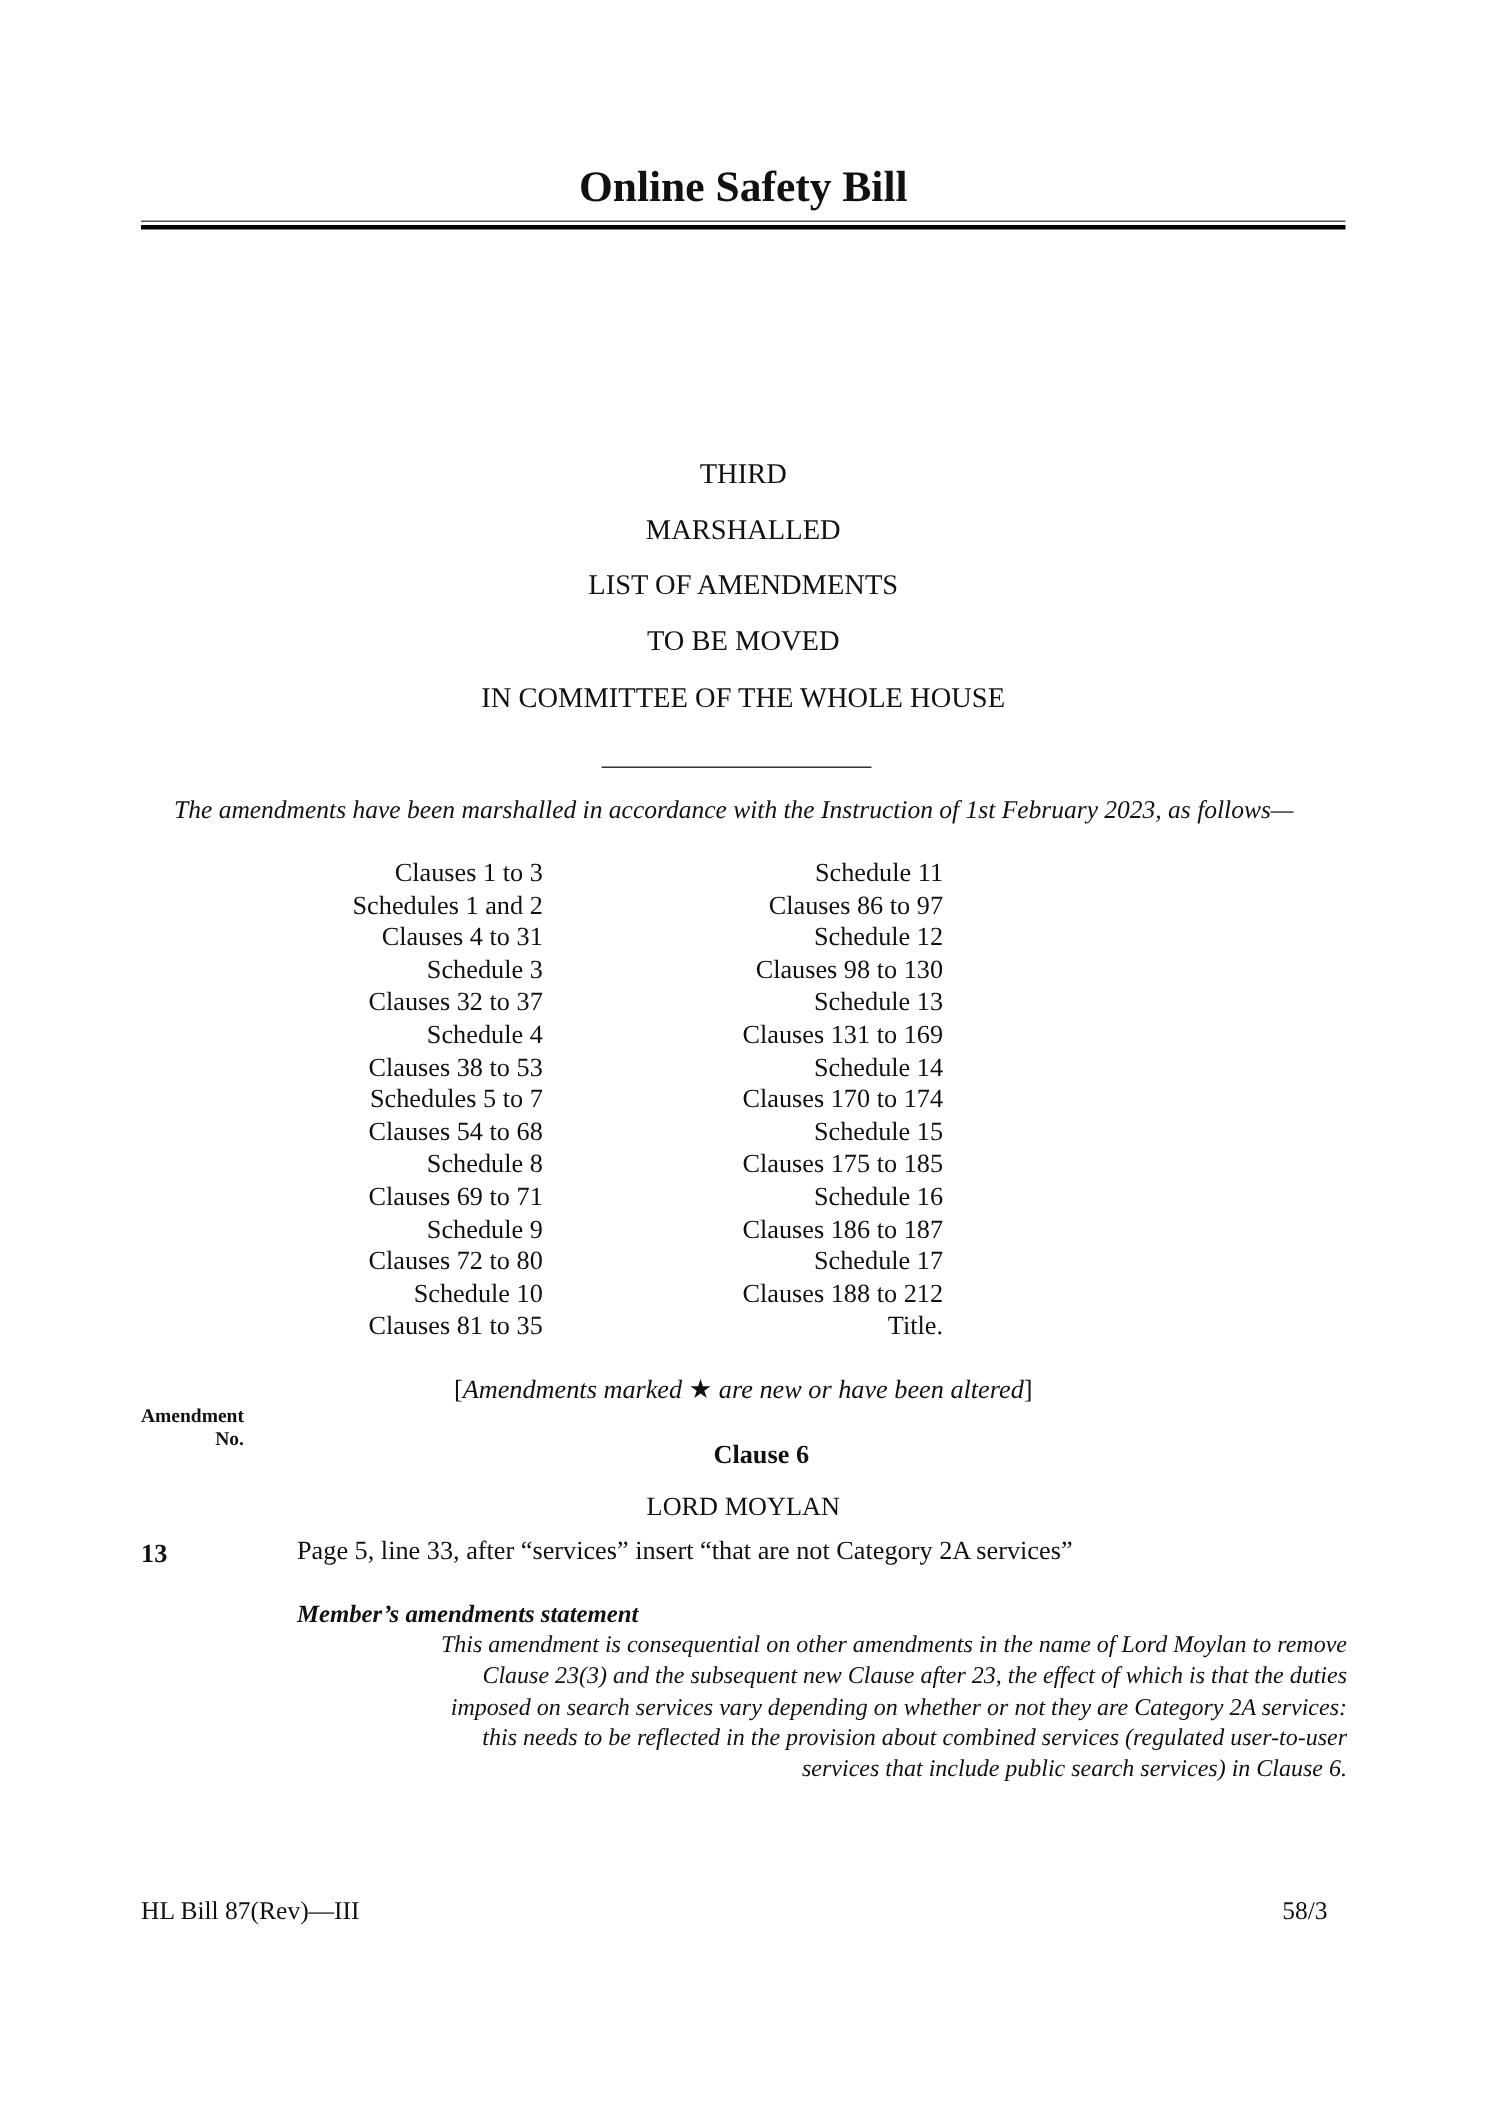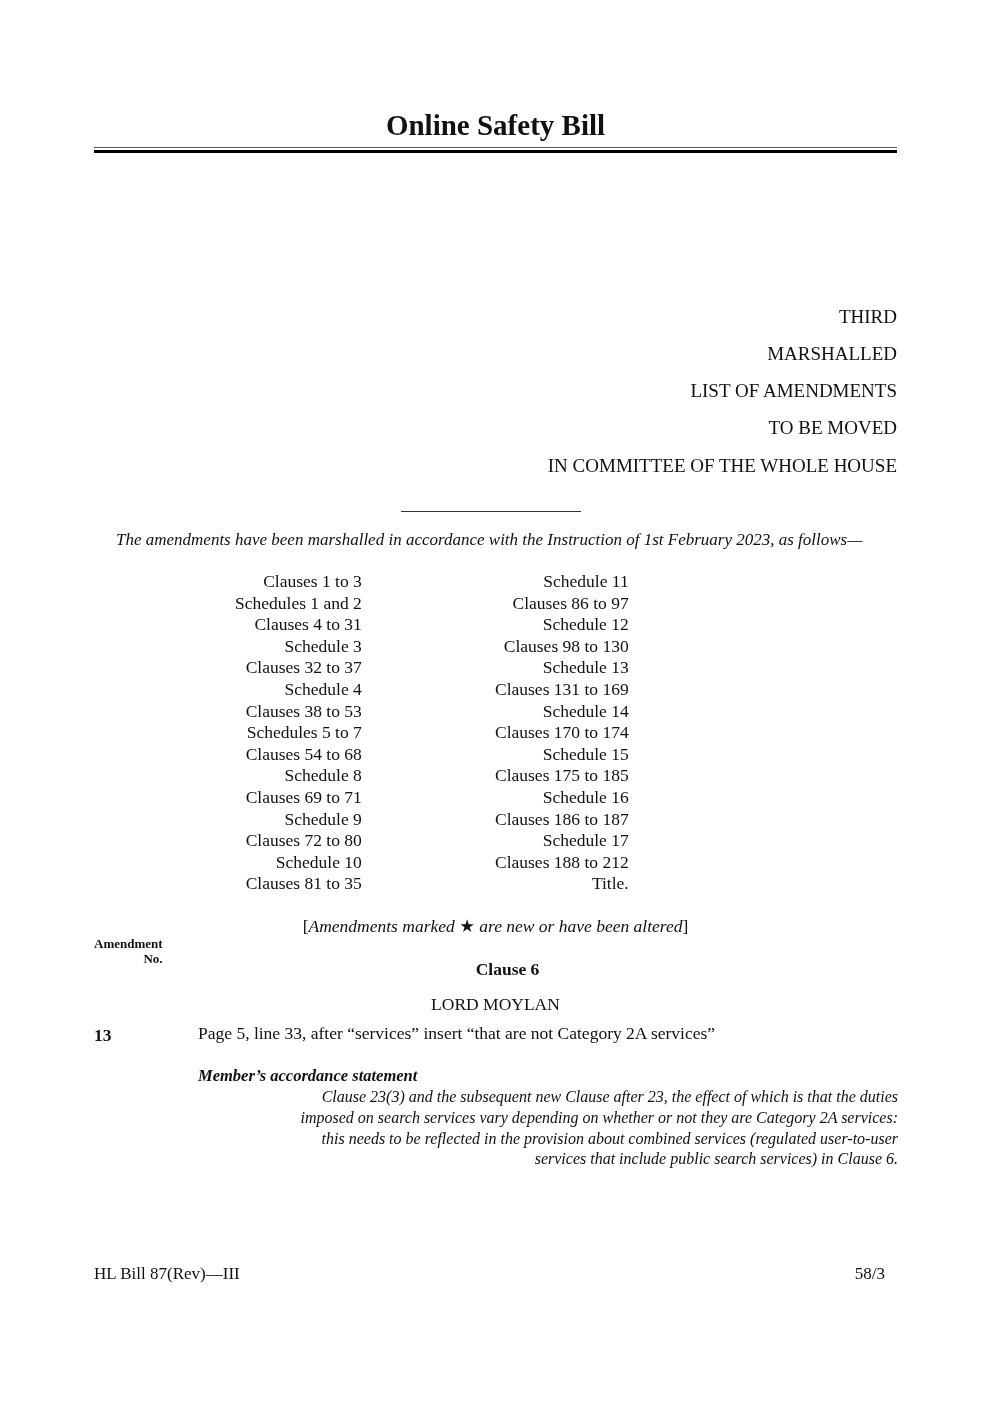--- a/index.html
+++ b/index.html
@@ -30,21 +30,21 @@
       height: 1px; background: #555555;
     }
     .rule-thick {
       left: 94px; width: 803px; top: 150px;
       height: 3px; background: #000000;
     }
 
     
     .heading-line {
       left: 94px; width: 803px;
-      text-align: right;
+      text-align: center;
       font-size: 19px;
       line-height: 24px;
     }
     .short-rule {
       left: 401px; width: 180px; top: 511px;
       height: 1px; background: #333333;
     }
 
     
     .intro {
@@ -188,22 +188,23 @@
 <div class="abs amend-no-label">
   <div>Amendment</div>
   <div>No.</div>
 </div>
 <div class="abs clause-heading">Clause 6</div>
 <div class="abs member-name">LORD MOYLAN</div>
 
 <div class="abs amend-number">13</div>
 <div class="abs amend-text">Page 5, line 33, after “services” insert “that are not Category 2A services”</div>
 
-<div class="abs statement-heading">Member’s accordance statement</div>
+<div class="abs statement-heading">Member’s amendments statement</div>
 <div class="abs statement-body">
+  <div>This amendment is consequential on other amendments in the name of Lord Moylan to remove</div>
   <div>Clause 23(3) and the subsequent new Clause after 23, the effect of which is that the duties</div>
   <div>imposed on search services vary depending on whether or not they are Category 2A services:</div>
   <div>this needs to be reflected in the provision about combined services (regulated user-to-user</div>
   <div>services that include public search services) in Clause 6.</div>
 </div>
 
 <div class="abs footer-left">HL Bill 87(Rev)—III</div>
 <div class="abs footer-right">58/3</div>
 
 </body></html>

